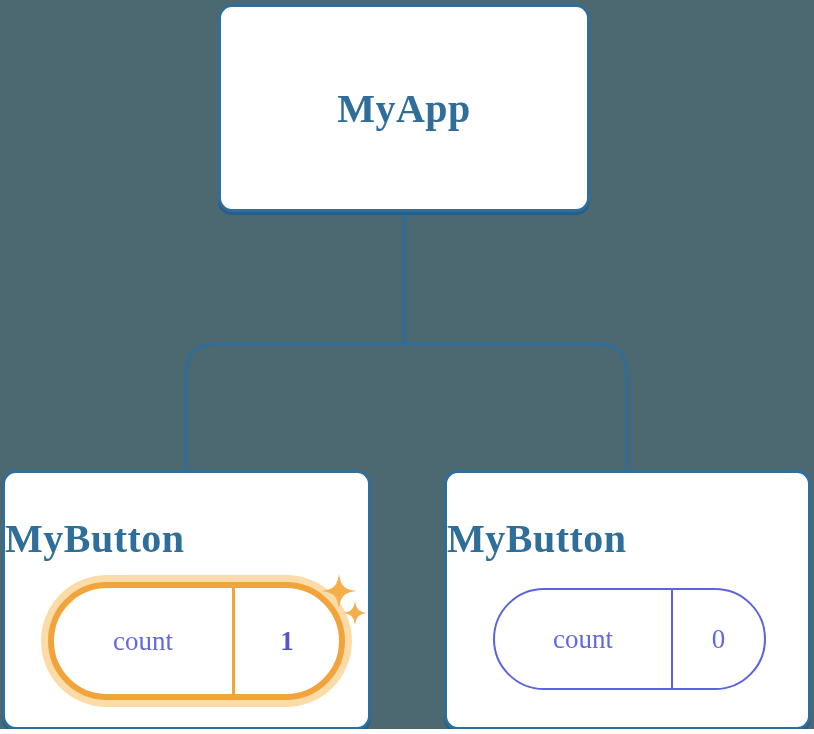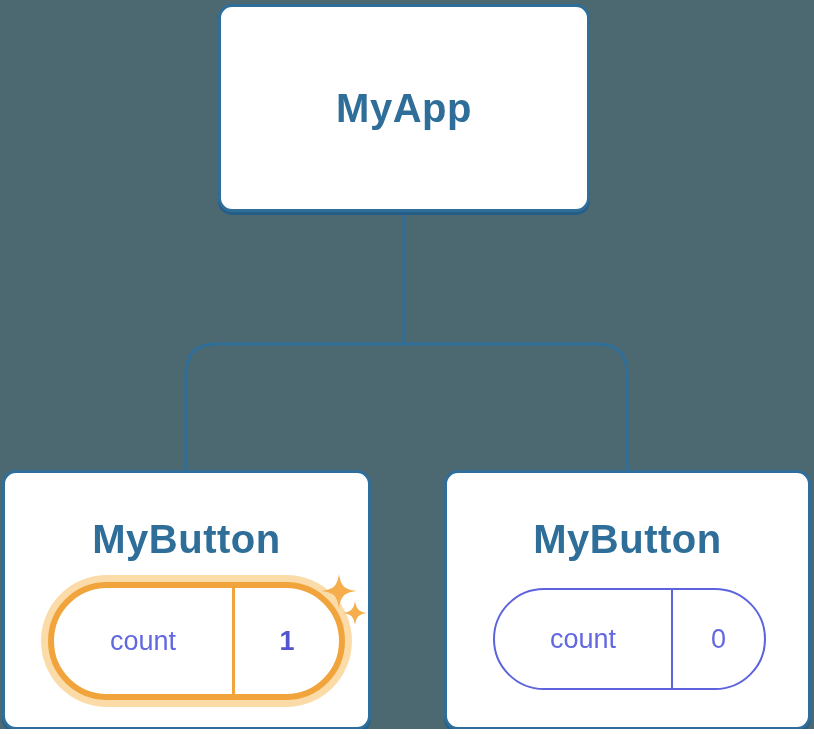--- a/index.html
+++ b/index.html
@@ -5,21 +5,21 @@
   html, body {
     margin: 0;
     padding: 0;
   }
   .stage {
     position: relative;
     width: 814px;
     height: 729px;
     overflow: hidden;
     background: var(--background, #4C6972);
-    font-family: Liberation Sans, sans-serif;
+    font-family: Liberation Serif, serif;
   }
   .connectors {
     position: absolute;
     left: 0;
     top: 0;
   }
   .connectors path {
     fill: none;
     stroke: var(--node-border, #2E6E99);
     stroke-width: 3;
@@ -57,21 +57,21 @@
     font-size: 40px;
     font-weight: 600;
     color: var(--node-text, #2E6E99);
     letter-spacing: 0.5px;
   }
   .child-title {
     position: absolute;
     top: 42px;
     left: 0;
     width: 100%;
-    text-align: center;
+    text-align: left;
     line-height: 48px;
   }
   .pill {
     position: absolute;
     box-sizing: border-box;
     display: flex;
     align-items: stretch;
     background: #FFFFFF;
   }
   .pill-highlight {

